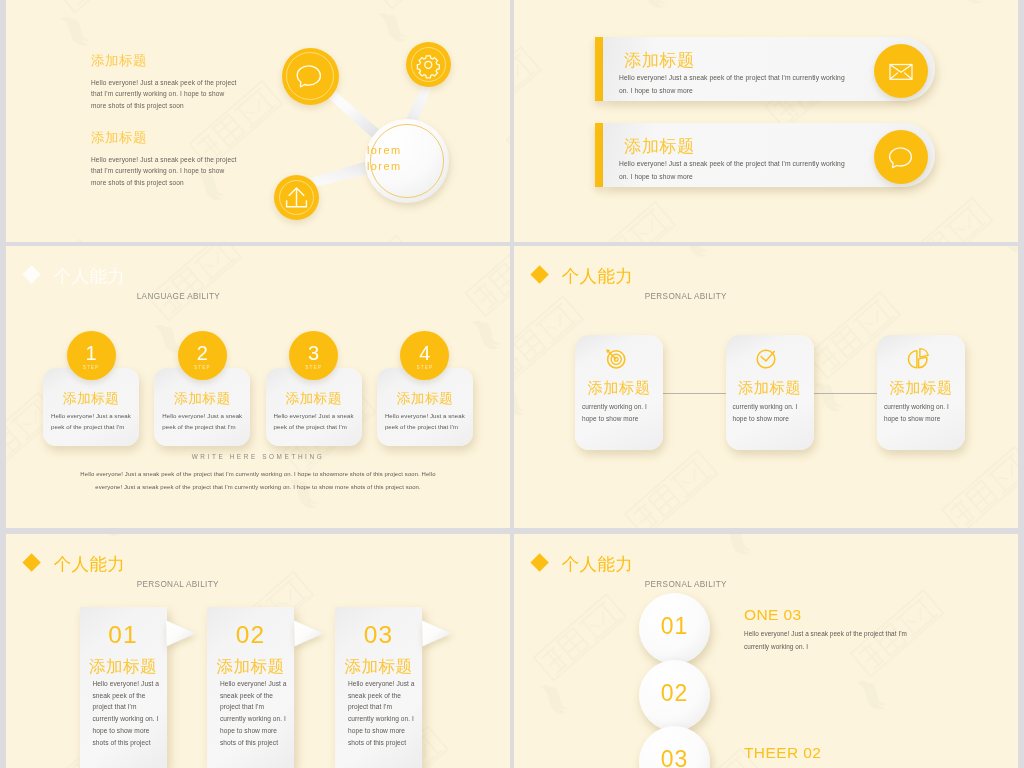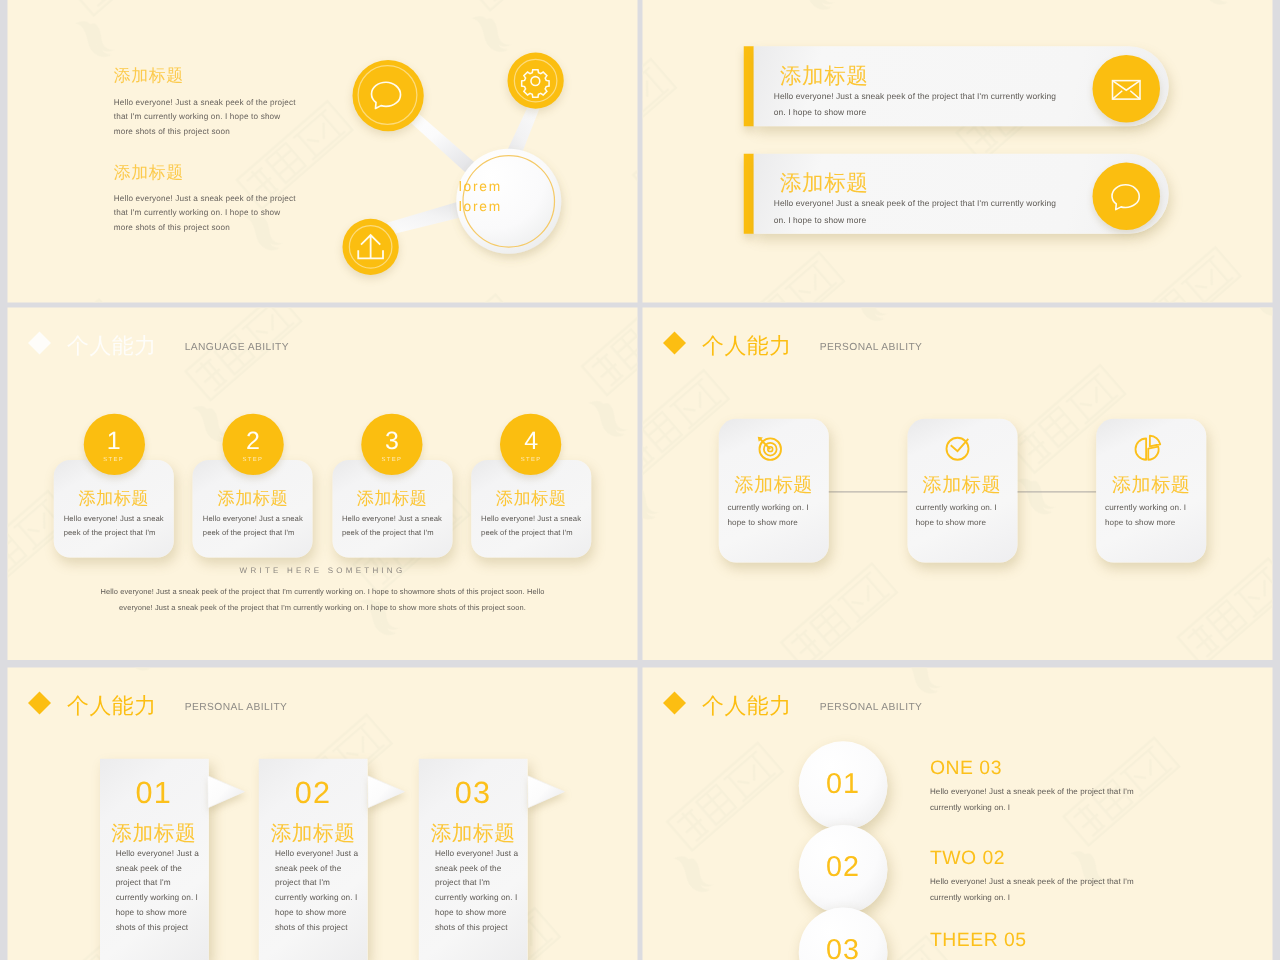--- a/index.html
+++ b/index.html
@@ -35,21 +35,21 @@
 .bn-text{position:absolute;left:16px;top:34px;width:229px;font-size:6.72px;color:#5d5954;line-height:13px;letter-spacing:.08px;}
 .bn-circ{position:absolute;left:279px;top:7px;width:54px;height:54px;border-radius:50%;
   background:#fbbe10;box-shadow:0 3px 6px rgba(140,120,60,.2);}
 .bn-circ svg{position:absolute;left:0;top:0;}
 
 
 .hd{position:absolute;left:19px;top:18px;height:24px;white-space:nowrap;}
 .hd-dia{display:inline-block;width:13.2px;height:13.2px;transform:rotate(45deg);
   vertical-align:middle;margin-right:11px;position:relative;top:-1px;}
 .hd-cn{font-size:17.5px;letter-spacing:.4px;vertical-align:middle;}
-.hd-en{font-size:8.2px;color:#8e8b86;letter-spacing:.35px;vertical-align:middle;margin-left:18px;position:relative;top:1px;}
+.hd-en{font-size:8.2px;color:#8e8b86;letter-spacing:.35px;vertical-align:middle;margin-left:7px;position:relative;top:20px;}
 .hd-light .hd-dia{background:#fefdfa;}
 .hd-light .hd-cn{color:#fefdfa;}
 .hd-gold .hd-dia{background:#fcbe12;}
 .hd-gold .hd-cn{color:#fcbe12;}
 
 
 .s3-item{position:absolute;top:85px;width:97px;height:104px;}
 .s3-card{position:absolute;left:0;top:37px;width:96px;height:78px;border-radius:13px;
   background:linear-gradient(150deg,#e9e9ea 0%,#f4f4f5 22%,#f6f6f6 68%,#eeeeef 100%);
   box-shadow:2px 5px 9px rgba(150,130,70,.25);}
@@ -463,25 +463,21 @@
     <div class="s6-circ" style="top:59px">
       <span>01</span>
     </div>
     <div class="s6-txt" style="top:72px">
       <div class="s6-h">ONE 03</div>
       <div class="s6-b">Hello everyone! Just a sneak peek of the project that I'm currently working on. I</div>
     </div>
     <div class="s6-circ" style="top:125.5px">
       <span>02</span>
     </div>
-    <div class="s6-txt" style="top:144px">
-      <div class="s6-h">TWO 02</div>
-      <div class="s6-b">Hello everyone! Just a sneak peek of the project that I'm currently working on. I</div>
-    </div>
     <div class="s6-circ" style="top:192px">
       <span>03</span>
     </div>
     <div class="s6-txt" style="top:210px">
-      <div class="s6-h">THEER 05</div>
+      <div class="s6-h">THEER 02</div>
       <div class="s6-b">Hello everyone! Just a sneak peek of the project that I'm</div>
     </div>
   </div>
 </div>
 
 </body></html>

